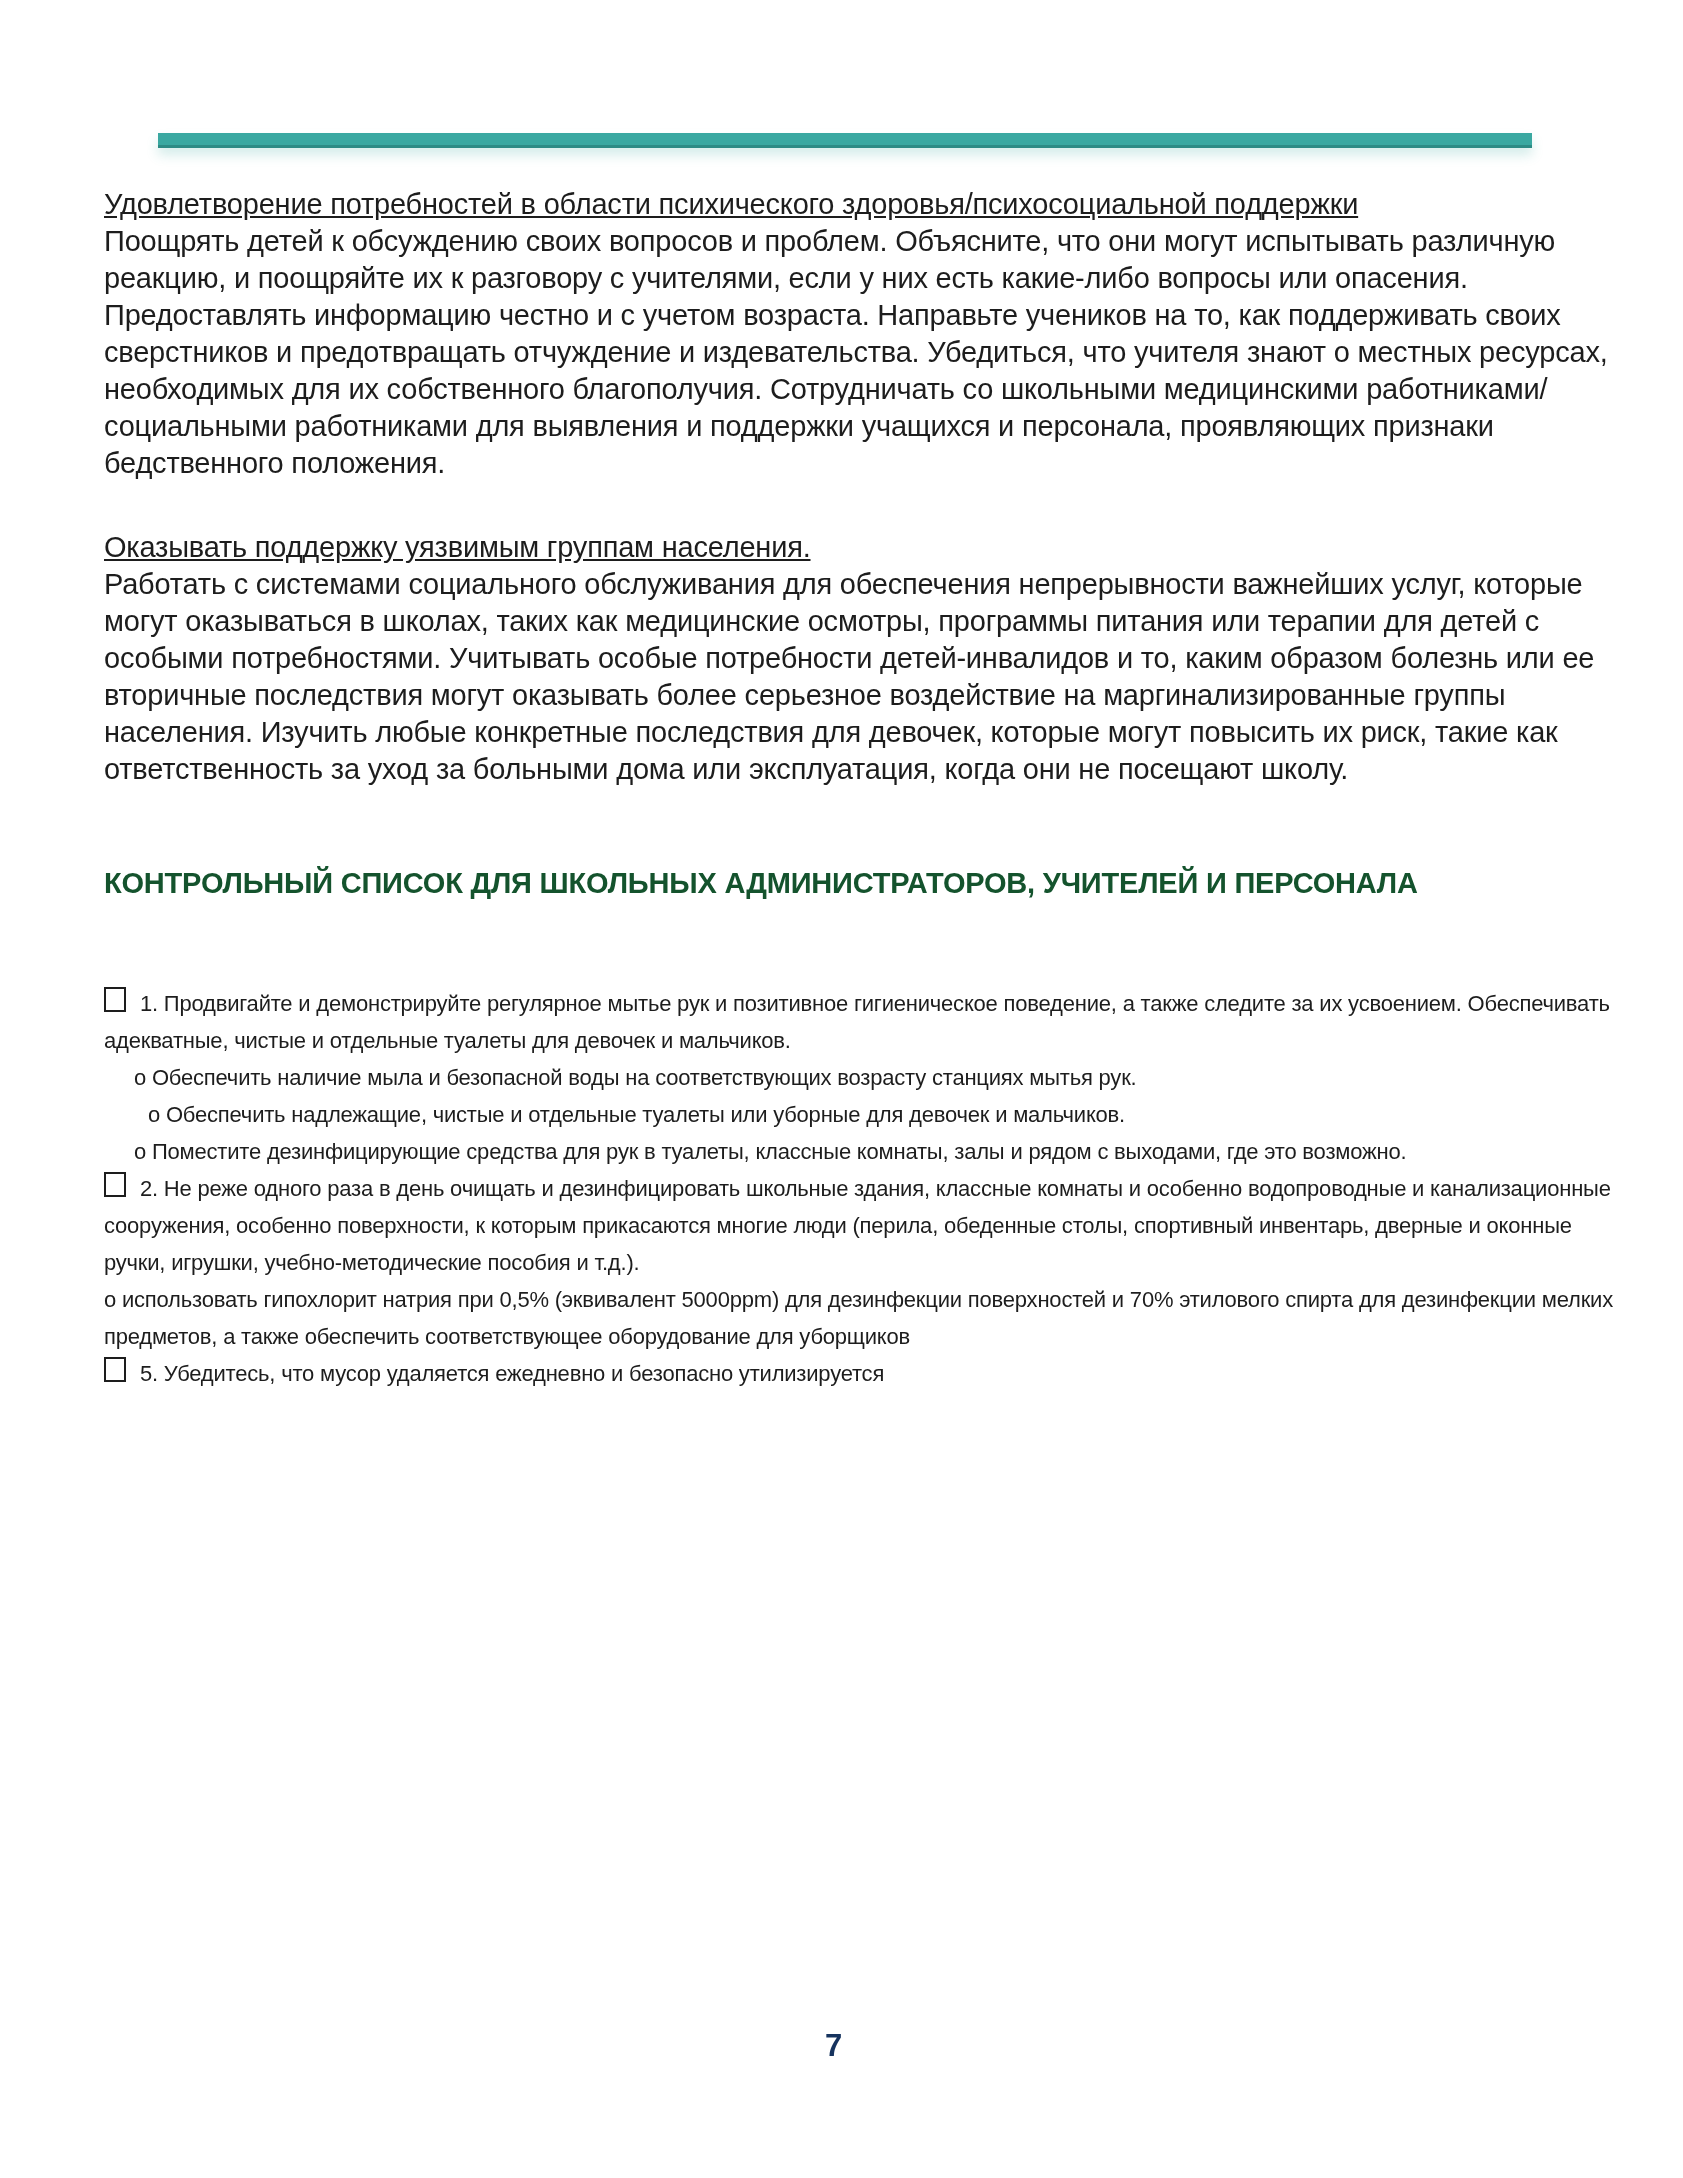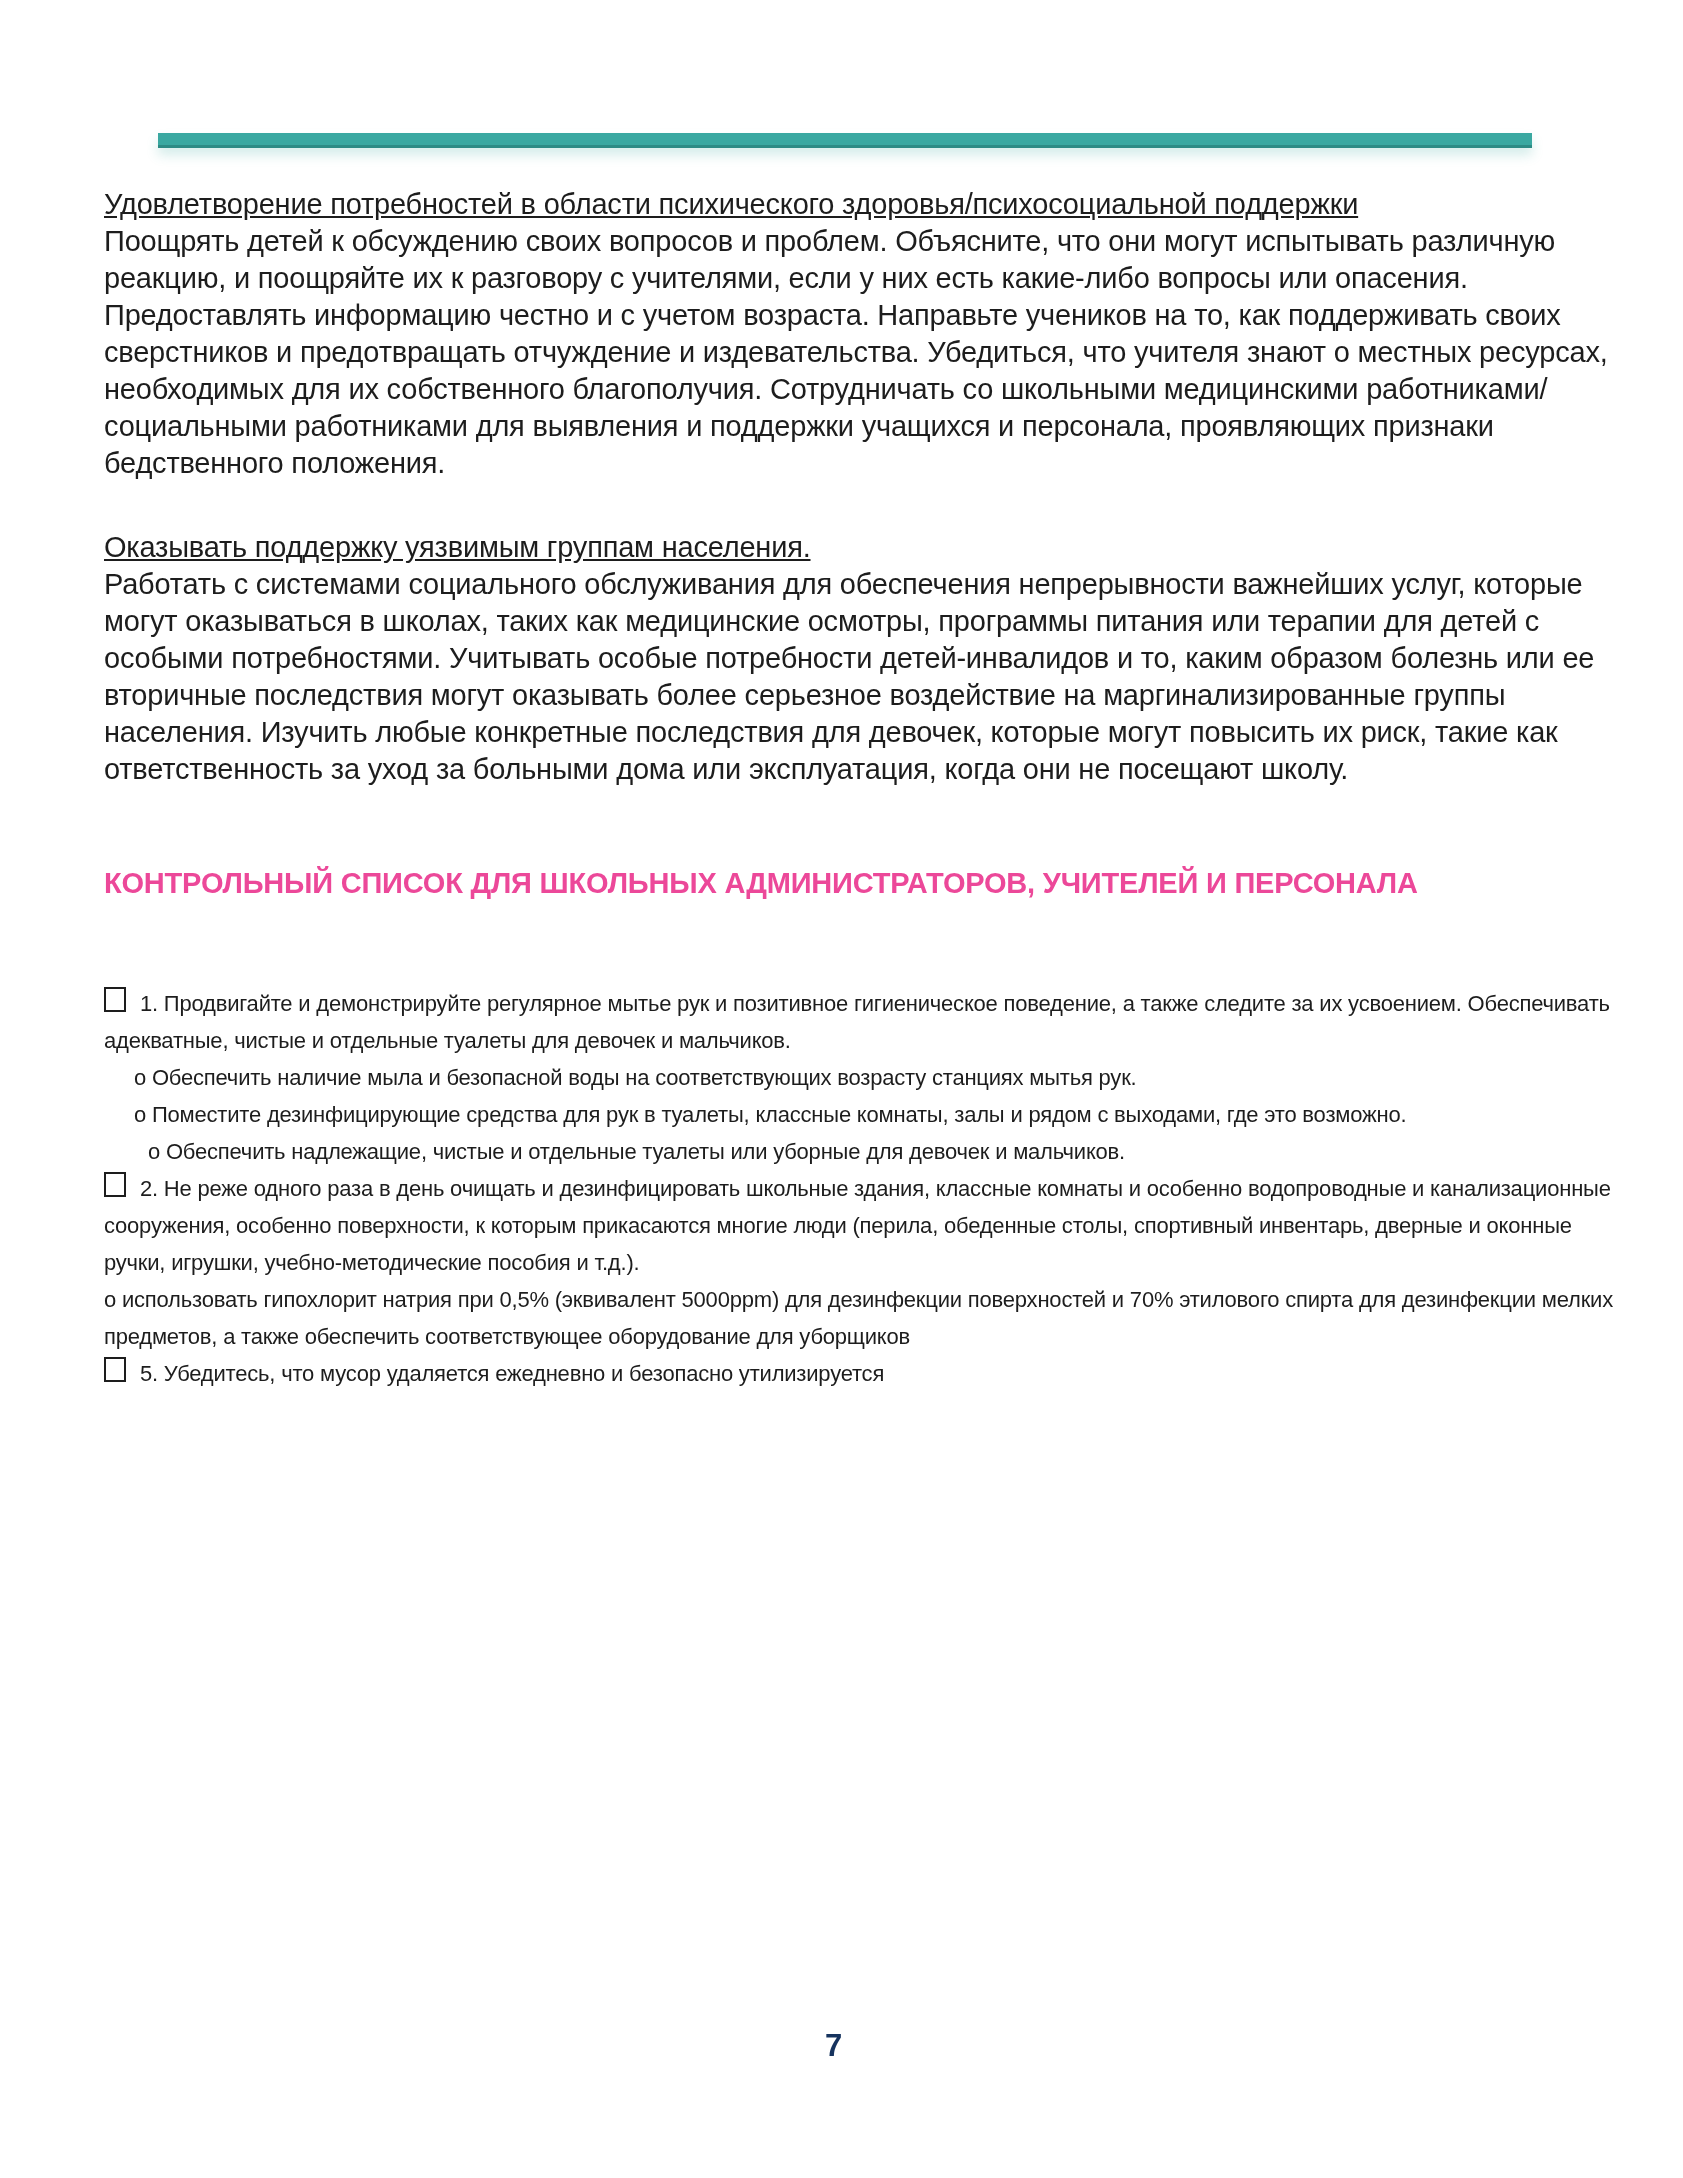--- a/index.html
+++ b/index.html
@@ -42,21 +42,21 @@
     position: absolute;
     left: 104px;
     top: 865px;
     width: 1544px;
     margin: 0;
     font-size: 29px;
     font-weight: bold;
     line-height: 37px;
     letter-spacing: -0.2px;
     white-space: nowrap;
-    color: #ec4899;
+    color: #14532d;
   }
   .checklist {
     position: absolute;
     left: 104px;
     top: 985px;
     width: 1513px;
     font-size: 22px;
     line-height: 37px;
     letter-spacing: -0.2px;
   }
@@ -107,26 +107,26 @@
 
     <p class="check-item">
       <span class="checkbox"></span><span>1. Продвигайте и демонстрируйте регулярное мытье рук и позитивное гигиеническое поведение, а также следите за их усвоением. Обеспечивать адекватные, чистые и отдельные туалеты для девочек и мальчиков.</span>
     </p>
 
     <p class="check-sub indent-1">
       <span>о Обеспечить наличие мыла и безопасной воды на соответствующих возрасту станциях мытья рук.</span>
     </p>
 
 
+    <p class="check-sub indent-2">
+      <span>о Обеспечить надлежащие, чистые и отдельные туалеты или уборные для девочек и мальчиков.</span>
+    </p>
+
     <p class="check-sub indent-1">
       <span>о Поместите дезинфицирующие средства для рук в туалеты, классные комнаты, залы и рядом с выходами, где это возможно.</span>
-    </p>
-
-    <p class="check-sub indent-2">
-      <span>о Обеспечить надлежащие, чистые и отдельные туалеты или уборные для девочек и мальчиков.</span>
     </p>
 
     <p class="check-item">
       <span class="checkbox"></span><span>2. Не реже одного раза в день очищать и дезинфицировать школьные здания, классные комнаты и особенно водопроводные и канализационные сооружения, особенно поверхности, к которым прикасаются многие люди (перила, обеденные столы, спортивный инвентарь, дверные и оконные ручки, игрушки, учебно-методические пособия и т.д.).</span>
     </p>
 
     <p class="check-sub">
       <span>о использовать гипохлорит натрия при 0,5% (эквивалент 5000ppm) для дезинфекции поверхностей и 70% этилового спирта для дезинфекции мелких предметов, а также обеспечить соответствующее оборудование для уборщиков</span>
     </p>
 

